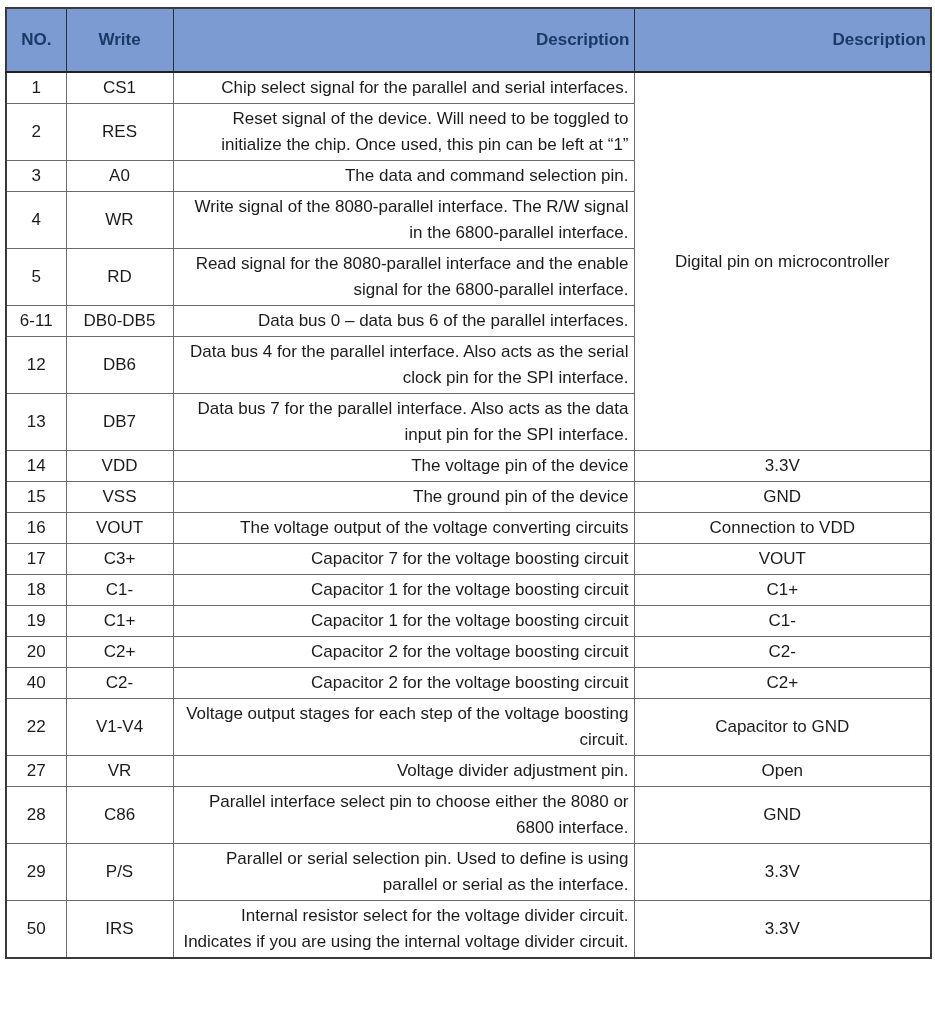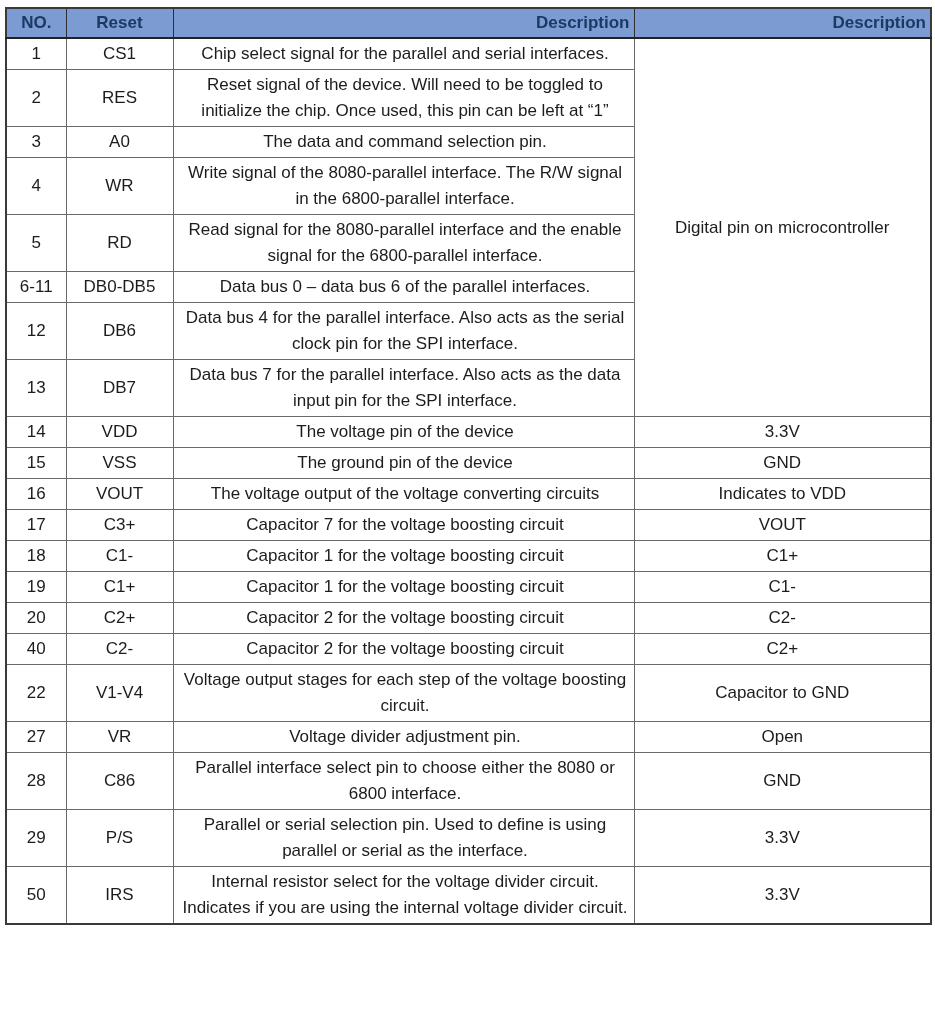--- a/index.html
+++ b/index.html
@@ -36,60 +36,60 @@
   col.c-symbol { width: 107px; }
   col.c-description { width: 461px; }
   col.c-connection { width: 297px; }
 
   thead th {
     background: var(--header-bg);
     color: var(--header-text);
     font-weight: bold;
     font-size: 17px;
     height: 27px;
-    padding: 1px 4px;
+    padding: 18px 4px;
     border: 1px solid #2f2f2f;
     border-bottom: 2px solid #222222;
     text-align: center;
     vertical-align: middle;
   }
   thead th.h-left { text-align: right; padding-left: 8px; }
 
   tbody td {
     border: 1px solid var(--grid-line);
     padding: 2px 4px;
     vertical-align: middle;
     background: #ffffff;
   }
   tbody td.col-no,
   tbody td.col-symbol,
   tbody td.col-connection {
     text-align: center;
   }
   tbody td.col-description {
-    text-align: center;
+    text-align: right;
     padding-left: 8px;
     padding-right: 5px;
   }
 </style>
 </head>
 <body>
 
 <div class="page">
   <table class="pin-table">
     <colgroup>
       <col class="c-no">
       <col class="c-symbol">
       <col class="c-description">
       <col class="c-connection">
     </colgroup>
     <thead>
       <tr>
         <th>NO.</th>
-        <th>Reset</th>
+        <th>Write</th>
         <th class="h-left">Description</th>
         <th class="h-left">Description</th>
       </tr>
     </thead>
     <tbody>
         <tr>
           <td class="col-no">1</td>
           <td class="col-symbol">CS1</td>
           <td class="col-description">Chip select signal for the parallel and serial interfaces.</td>
           <td class="col-connection" rowspan="8">Digital pin on microcontroller</td>
@@ -138,21 +138,21 @@
         <tr>
           <td class="col-no">15</td>
           <td class="col-symbol">VSS</td>
           <td class="col-description">The ground pin of the device</td>
           <td class="col-connection">GND</td>
         </tr>
         <tr>
           <td class="col-no">16</td>
           <td class="col-symbol">VOUT</td>
           <td class="col-description">The voltage output of the voltage converting circuits</td>
-          <td class="col-connection">Indicates to VDD</td>
+          <td class="col-connection">Connection to VDD</td>
         </tr>
         <tr>
           <td class="col-no">17</td>
           <td class="col-symbol">C3+</td>
           <td class="col-description">Capacitor 7 for the voltage boosting circuit</td>
           <td class="col-connection">VOUT</td>
         </tr>
         <tr>
           <td class="col-no">18</td>
           <td class="col-symbol">C1-</td>

